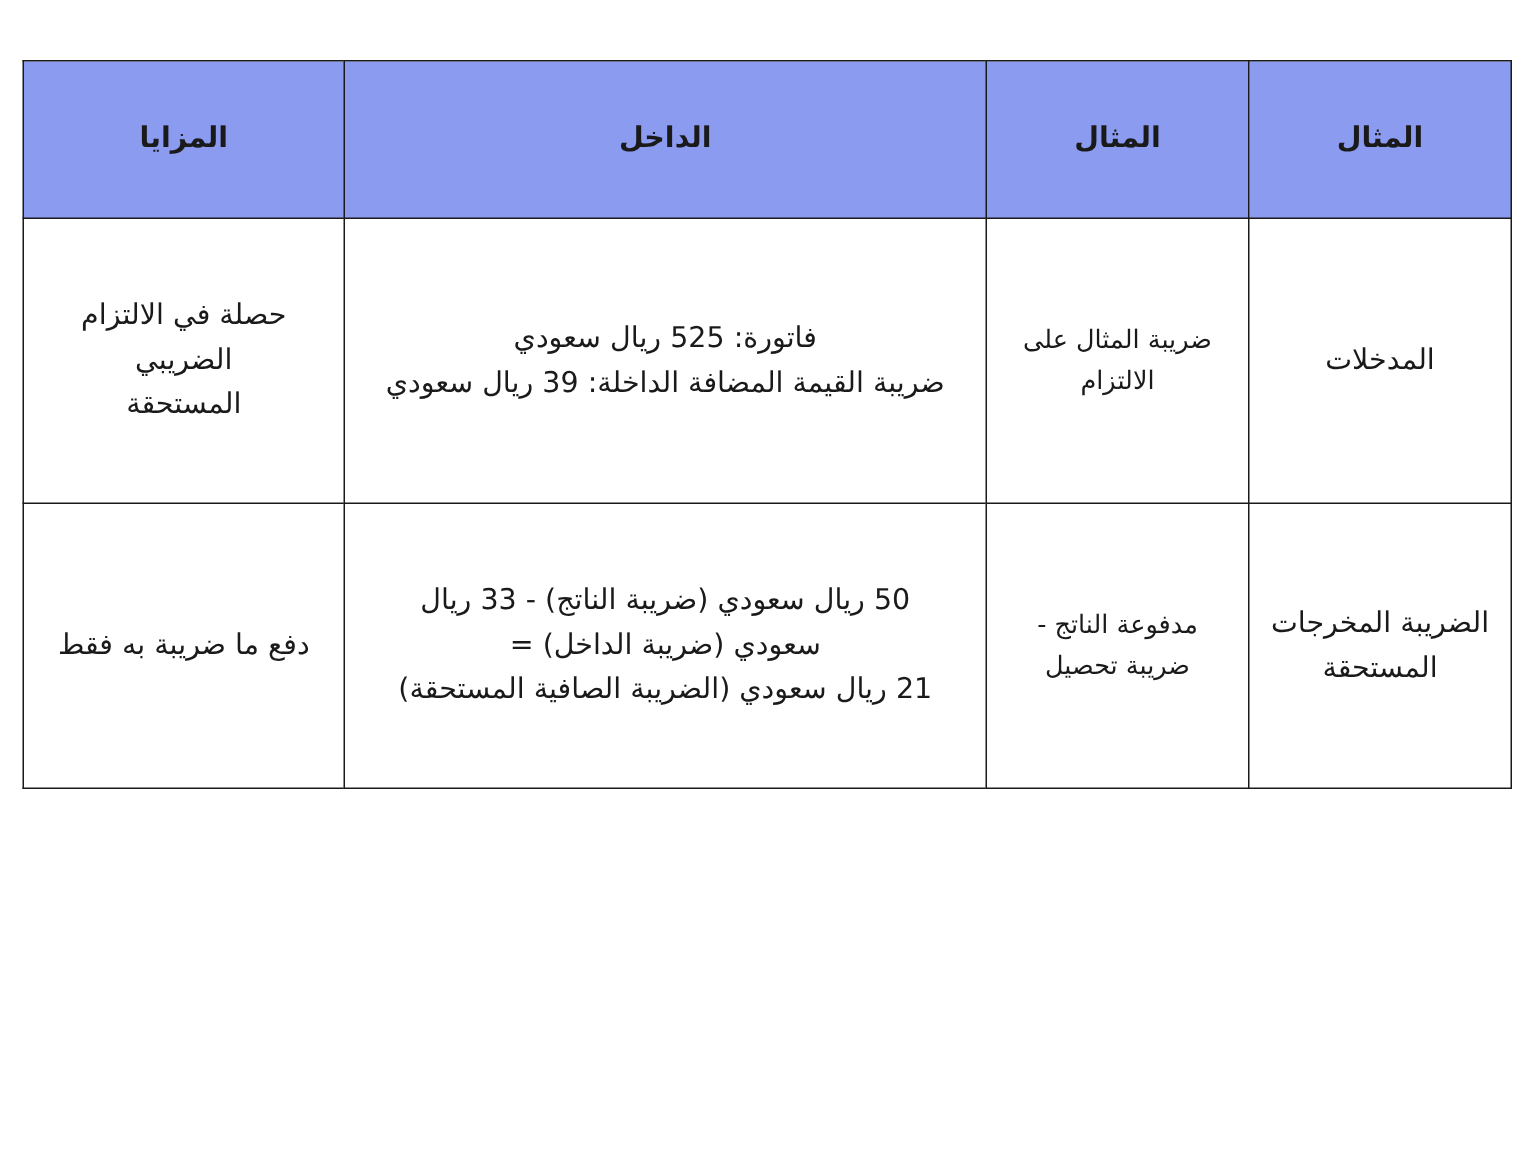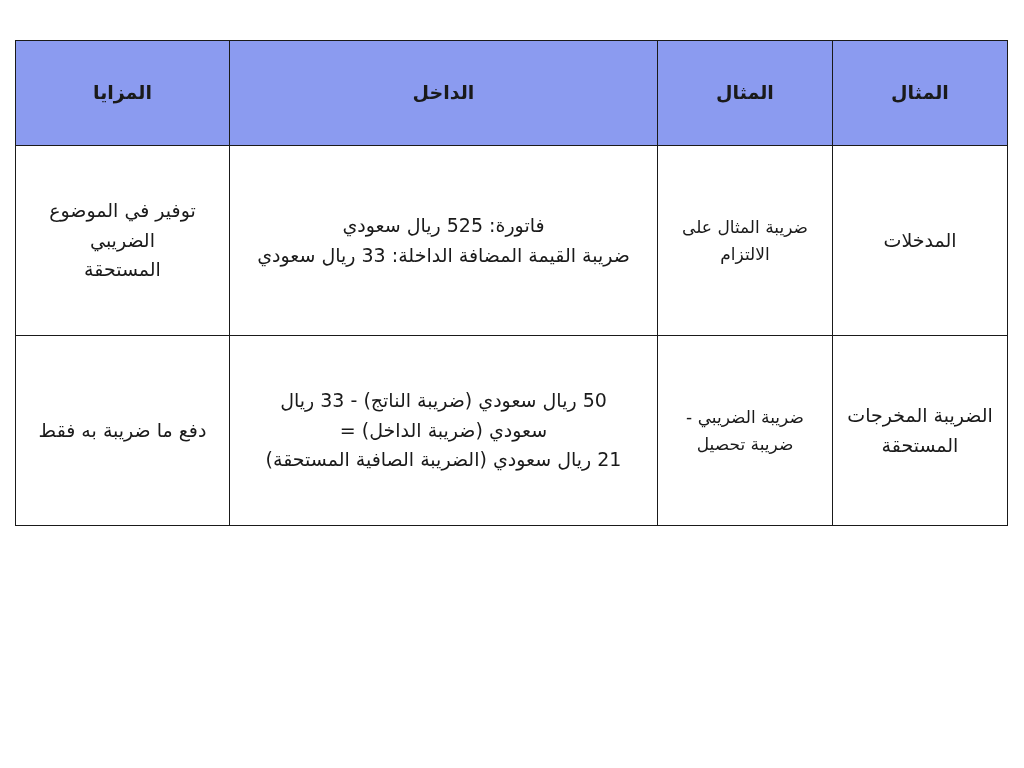--- a/index.html
+++ b/index.html
@@ -80,31 +80,31 @@
     </thead>
     <tbody>
       <tr>
         <td class="cell-subject">المدخلات</td>
         <td class="cell-explanation cell-lines">
           <span>ضريبة المثال على</span>
           <span>الالتزام</span>
         </td>
         <td class="cell-example cell-lines">
           <span>فاتورة: 525 ريال سعودي</span>
-          <span>ضريبة القيمة المضافة الداخلة: 33 ريال سعودي</span>
+          <span>ضريبة القيمة المضافة الداخلة: 39 ريال سعودي</span>
         </td>
         <td class="cell-benefits cell-lines">
-          <span>توفير في الموضوع الضريبي</span>
+          <span>حصلة في الالتزام الضريبي</span>
           <span>المستحقة</span>
         </td>
       </tr>
       <tr>
         <td class="cell-subject">الضريبة المخرجات المستحقة</td>
         <td class="cell-explanation cell-lines">
-          <span>ضريبة الضريبي -</span>
+          <span>مدفوعة الناتج -</span>
           <span>ضريبة تحصيل</span>
         </td>
         <td class="cell-example cell-lines">
           <span>50 ريال سعودي (ضريبة الناتج) - 33 ريال</span>
           <span>سعودي (ضريبة الداخل) =</span>
           <span>21 ريال سعودي (الضريبة الصافية المستحقة)</span>
         </td>
         <td class="cell-benefits cell-lines">
           <span>دفع ما ضريبة به فقط</span>
         </td>

